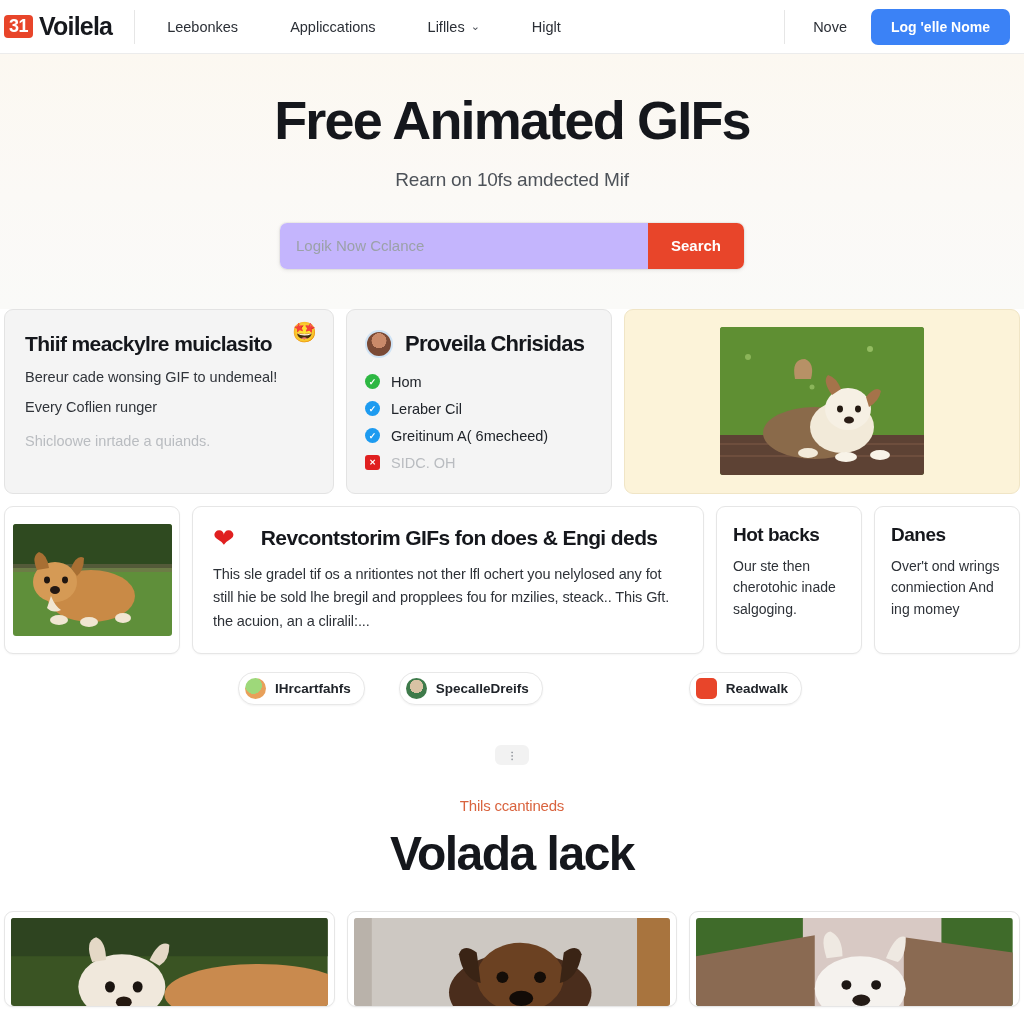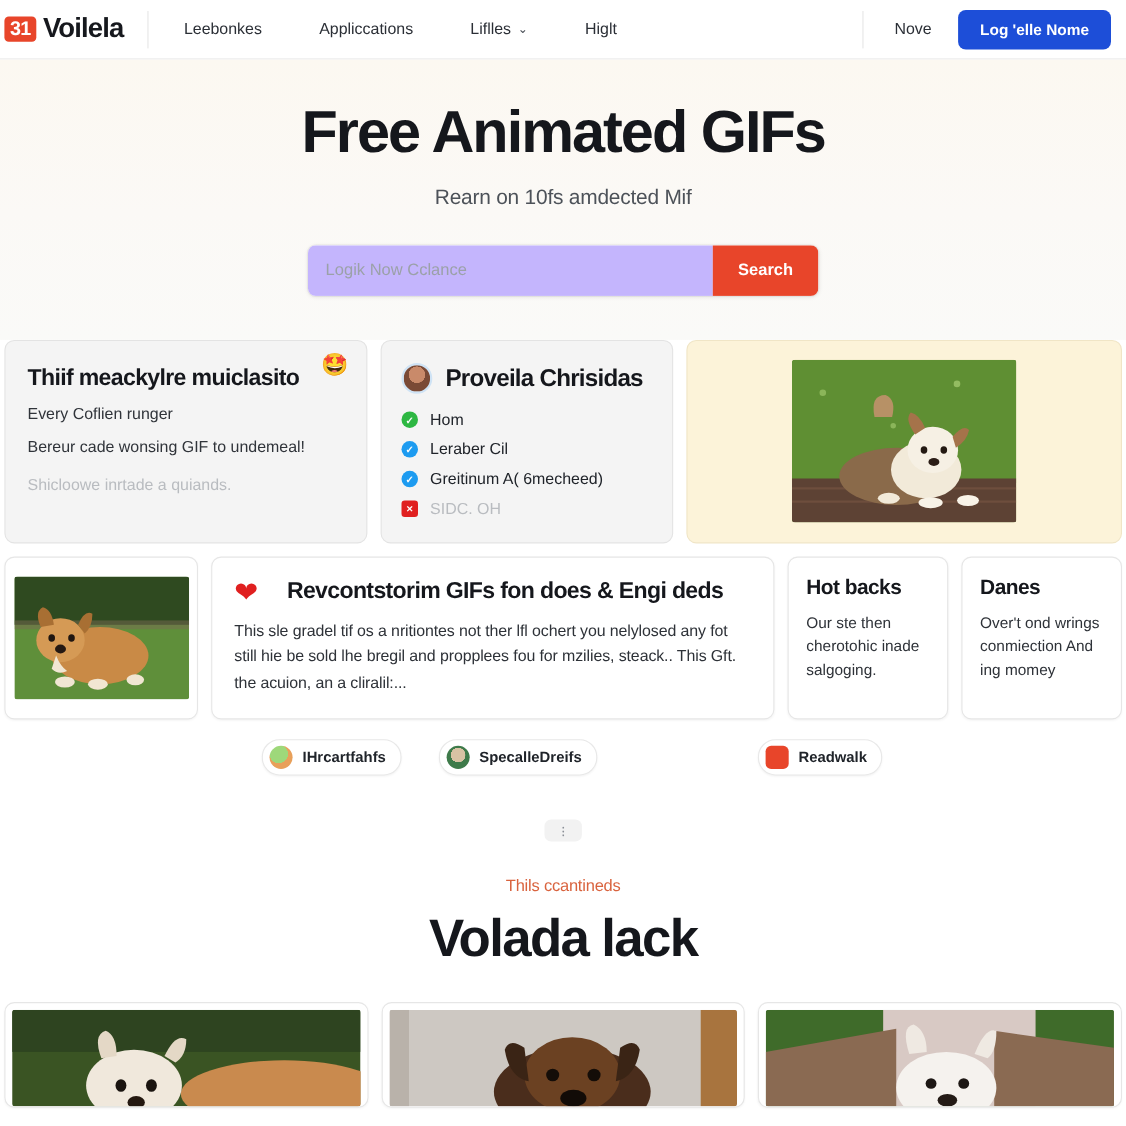--- a/index.html
+++ b/index.html
@@ -35,21 +35,21 @@
   .nav-links { display: flex; align-items: flex-end; gap: 52px; padding-left: 32px; }
   .nav-link {
     font-size: 14.5px; color: #2b2f36; white-space: nowrap;
     display: flex; align-items: center; gap: 6px; cursor: pointer;
   }
   .caret { font-size: 11px; color: #4a4f57; }
   .nav-right { margin-left: auto; display: flex; align-items: center; gap: 24px; padding-right: 2px; }
   .nav-right .nav-divider { margin-right: 4px; }
   .nav-plain { font-size: 14.5px; color: #2b2f36; cursor: pointer; }
   .btn-login {
-    background: #1d4ed8; color: #fff;
+    background: #3b82f6; color: #fff;
     font-size: 14px; font-weight: 700;
     padding: 10px 20px; border-radius: 7px;
     border: none; cursor: pointer; white-space: nowrap;
   }
 
   
   .hero {
     background: linear-gradient(180deg,#FCF8F1 0%,#FBF9F6 55%,#FAFAF8 100%);
     padding: 38px 0 40px;
     text-align: center;
@@ -236,22 +236,22 @@
       <input class="search-input" type="text" placeholder="Logik Now Cclance" style="">
       <button class="btn-search">Search</button>
     </div>
   </div>
 
   <div class="row1">
 
     <div class="card card-a">
       <span class="emoji-badge">🤩</span>
       <h3>Thiif meackylre muiclasito</h3>
+      <p>Bereur cade wonsing GIF to undemeal!</p>
       <p>Every Coflien runger</p>
-      <p>Bereur cade wonsing GIF to undemeal!</p>
       <p class="muted">Shicloowe inrtade a quiands.</p>
     </div>
 
     <div class="card card-b">
       <div class="card-b-head">
         <div class="avatar"></div>
         <h3>Proveila Chrisidas</h3>
       </div>
       <div class="check-list">
         <div class="check-row">

